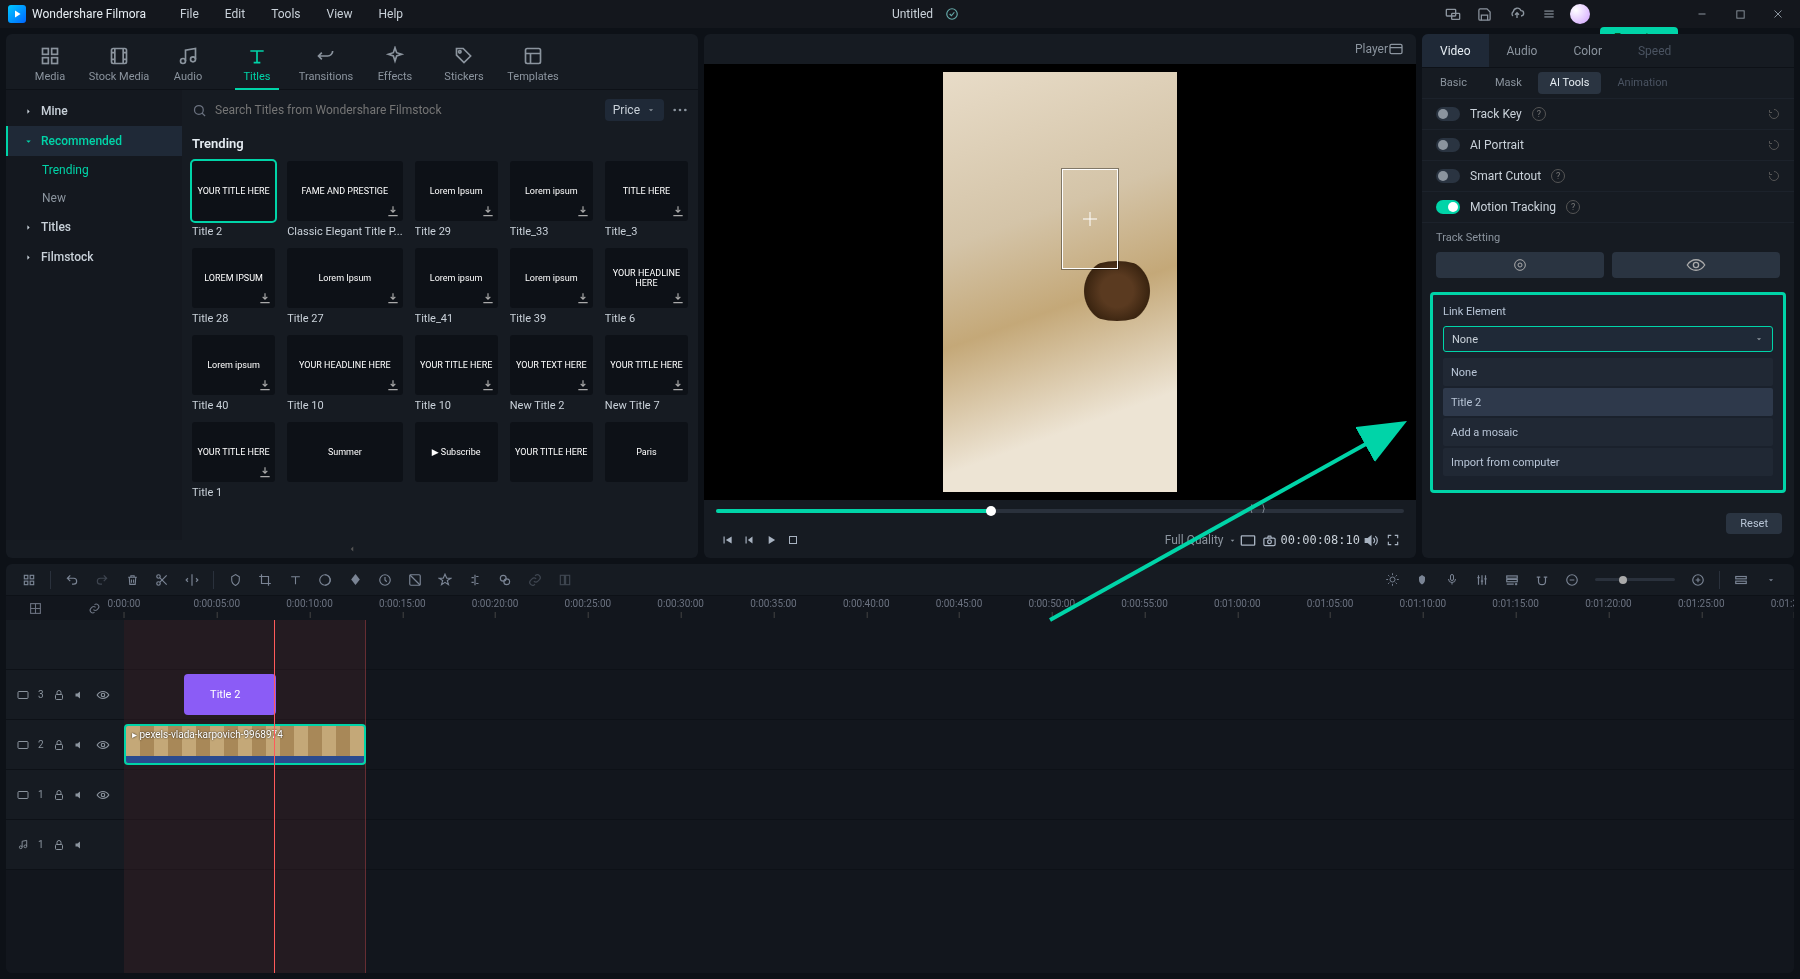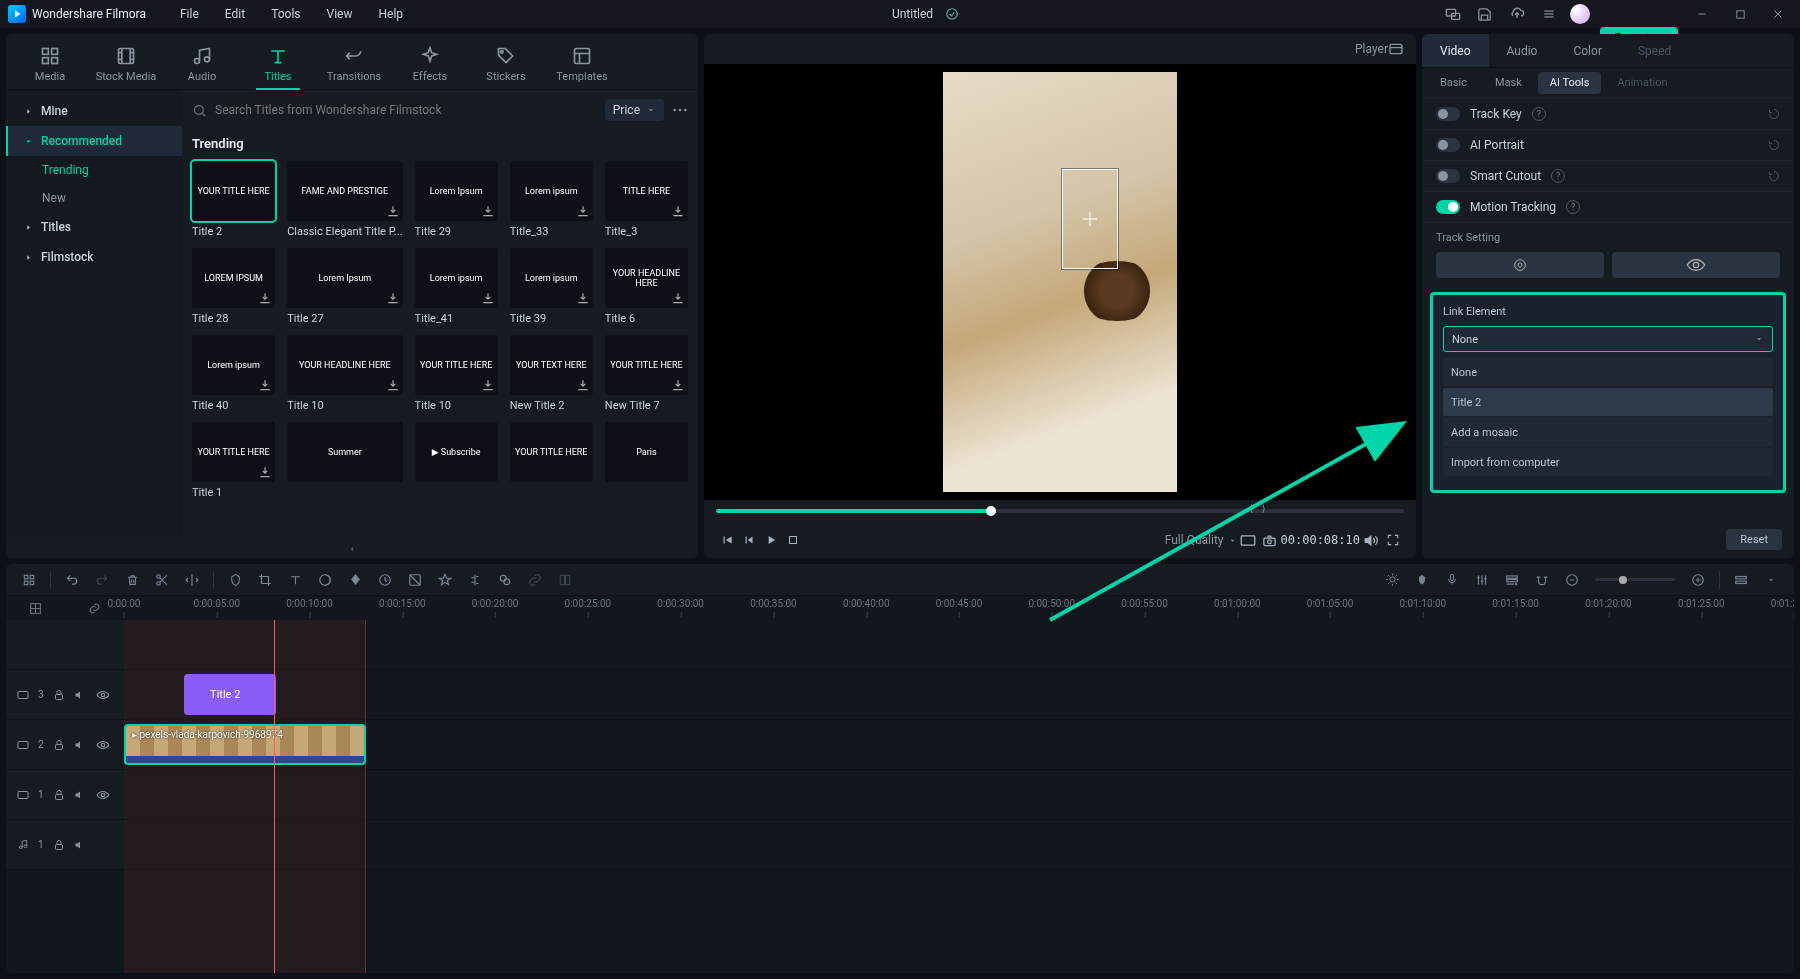--- a/index.html
+++ b/index.html
@@ -17,21 +17,21 @@
 .titlebar .avatar { width:20px; height:20px; border-radius:50%; background:radial-gradient(circle at 30% 30%, #fff, #d0a0ff); }
 .titlebar .export-btn { background:#00d4a8; color:#052; padding:4px 14px; border-radius:4px; font-weight:600; cursor:pointer; display:flex; align-items:center; gap:5px;margin-top:47px; }
 .titlebar .winctrl { width:28px; height:24px; display:flex; align-items:center; justify-content:center; color:#8b949e; cursor:pointer; }
 
 
 .workspace { height:calc(100% - 28px); display:flex; flex-direction:column; }
 .upper { height:530px; display:flex; gap:6px; padding:6px 6px 0 6px; }
 
 
 .library { width:692px; background:#161b22; border-radius:6px; display:flex; flex-direction:column; overflow:hidden; }
-.lib-tabs { height:56px; display:flex; align-items:flex-end; gap:12px; padding:0 12px; border-bottom:1px solid #0d1117; }
+.lib-tabs { height:56px; display:flex; align-items:flex-end; gap:5px; padding:0 12px; border-bottom:1px solid #0d1117; }
 .lib-tab { width:64px; display:flex; flex-direction:column; align-items:center; gap:4px; padding-bottom:6px; cursor:pointer; color:#8b949e; font-size:11px; position:relative; }
 .lib-tab.active { color:#00d4a8; }
 .lib-tab.active::after { content:""; position:absolute; bottom:-1px; left:15%; right:15%; height:2px; background:#00d4a8; }
 .lib-tab .ticn { width:20px; height:20px; }
 .lib-body { flex:1; display:flex; overflow:hidden; }
 .lib-sidebar { width:176px; background:#14181f; padding:6px 0; overflow:auto; }
 .lib-side-item { padding:8px 18px; font-size:12px; color:#c9d1d9; cursor:pointer; display:flex; align-items:center; gap:8px; }
 .lib-side-item.header{ font-weight:500; }
 .lib-side-item.active { background:#1f2937; color:#00d4a8; border-left:2px solid #00d4a8; padding-left:16px; }
 .lib-side-sub { padding-left:36px; font-size:12px; color:#8b949e; cursor:pointer; height:28px; display:flex; align-items:center; }
@@ -88,21 +88,21 @@
 .track-setting{ padding:8px 14px; border-top:1px solid #1c222b; }
 .track-setting h5{ font-size:11px; color:#8b949e; font-weight:400; margin-bottom:8px;}
 .ts-btns{ display:flex; gap:8px; }
 .ts-btn{ flex:1; height:26px; background:#2a3441; border-radius:4px; display:flex;align-items:center;justify-content:center; cursor:pointer; color:#aaa;}
 .link-panel{ margin:6px 8px; padding:10px 10px 14px 10px; border:3px solid #00d4a8; border-radius:4px; background:#1a212c; position:relative; z-index:20; }
 .link-panel h5{ font-size:11px; color:#b8c5d6; font-weight:400; margin-bottom:8px;}
 .link-select{ height:26px; border:1px solid #00d4a8; border-radius:3px; display:flex;align-items:center;justify-content:space-between;padding:0 8px;font-size:11px;color:#c9d1d9;cursor:pointer;background:#1f2937;}
 .link-options{ margin-top:6px; }
 .link-opt{ height:28px; display:flex; align-items:center; padding:0 8px; font-size:11px; color:#b8c5d6; background:#202834; cursor:pointer; border-radius:2px; margin-top:2px; }
 .link-opt.hovered{ background:#2e394b; }
-.insp-footer{ position:absolute; bottom:8px; right:12px; }
+.insp-footer{ position:absolute; bottom:24px; right:12px; }
 .reset-btn{ background:#2a3441; color:#b8c5d6; padding:4px 14px; border-radius:4px; font-size:11px; cursor:pointer; }
 
 
 .timeline-wrap { flex:1; margin:6px; background:#161b22; border-radius:6px; display:flex; flex-direction:column; overflow:hidden; position:relative; }
 .tl-toolbar { height:32px; display:flex; align-items:center; padding:0 10px; gap:4px; border-bottom:1px solid #0d1117; }
 .tl-toolbar .tlbtn{ width:26px;height:24px;display:flex;align-items:center;justify-content:center;color:#7a8494;cursor:pointer;border-radius:3px;}
 .tl-toolbar .sep{ width:1px;height:18px;background:#2a313c;margin:0 4px;}
 .tl-toolbar .spacer{flex:1;}
 .zoom-slider{ width:80px; height:3px; background:#2a313c; border-radius:2px; position:relative; margin:0 6px; }
 .zoom-slider::after{content:"";position:absolute;left:35%;top:50%;width:8px;height:8px;background:#aaa;border-radius:50%;transform:translate(-50%,-50%);}

